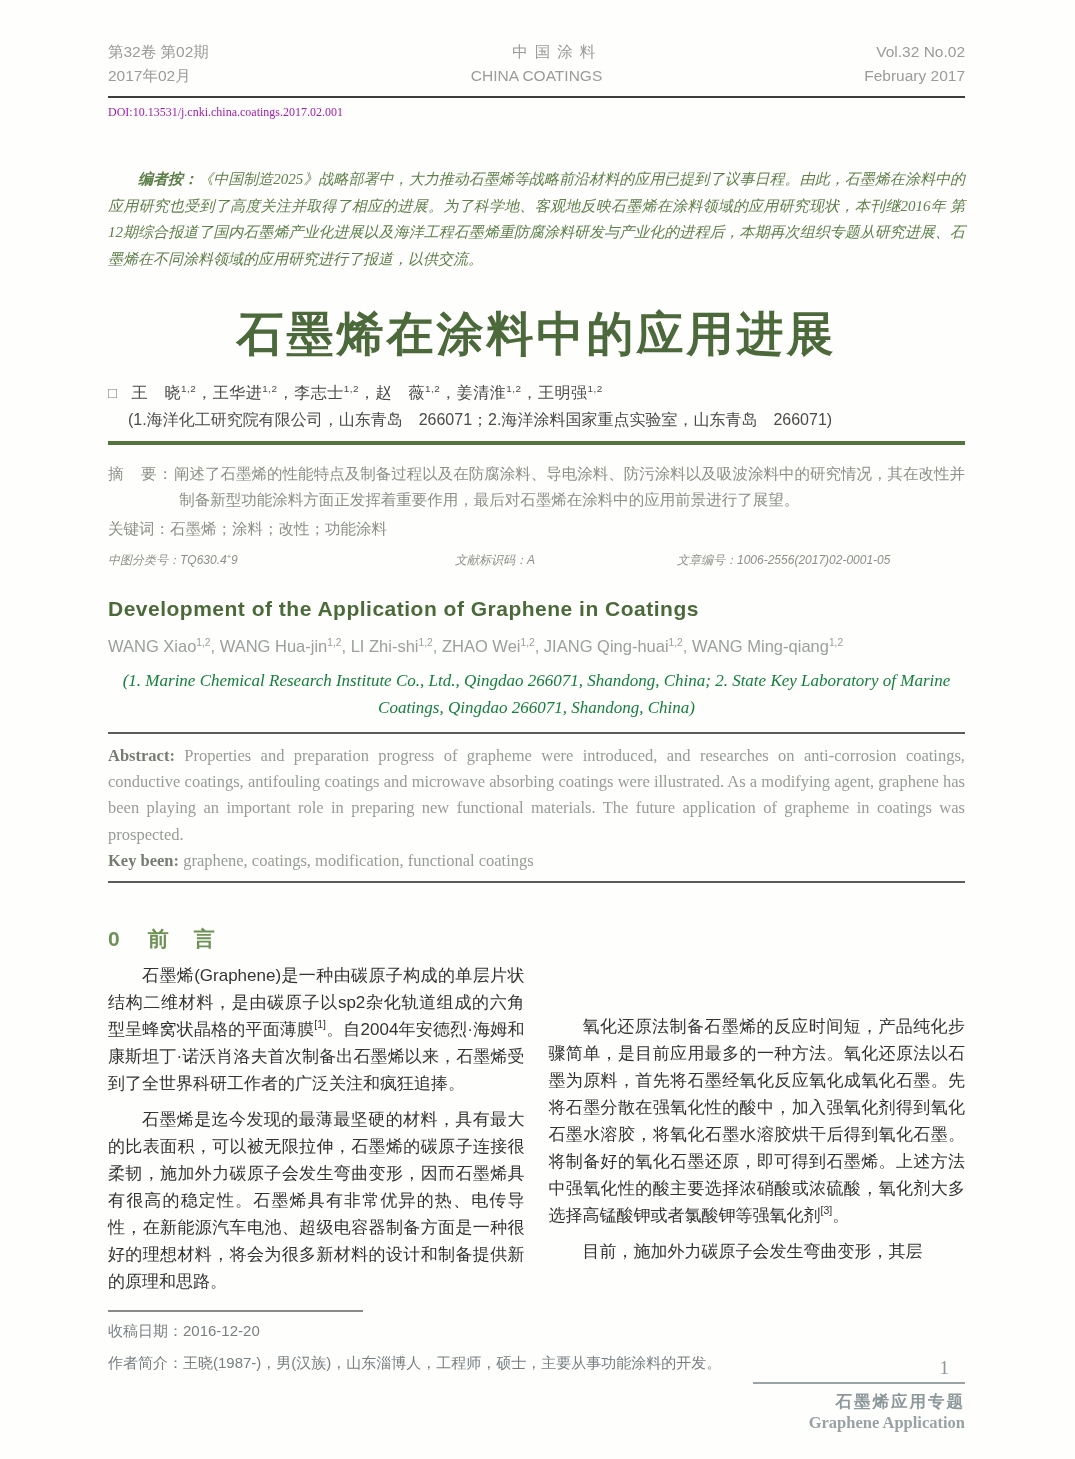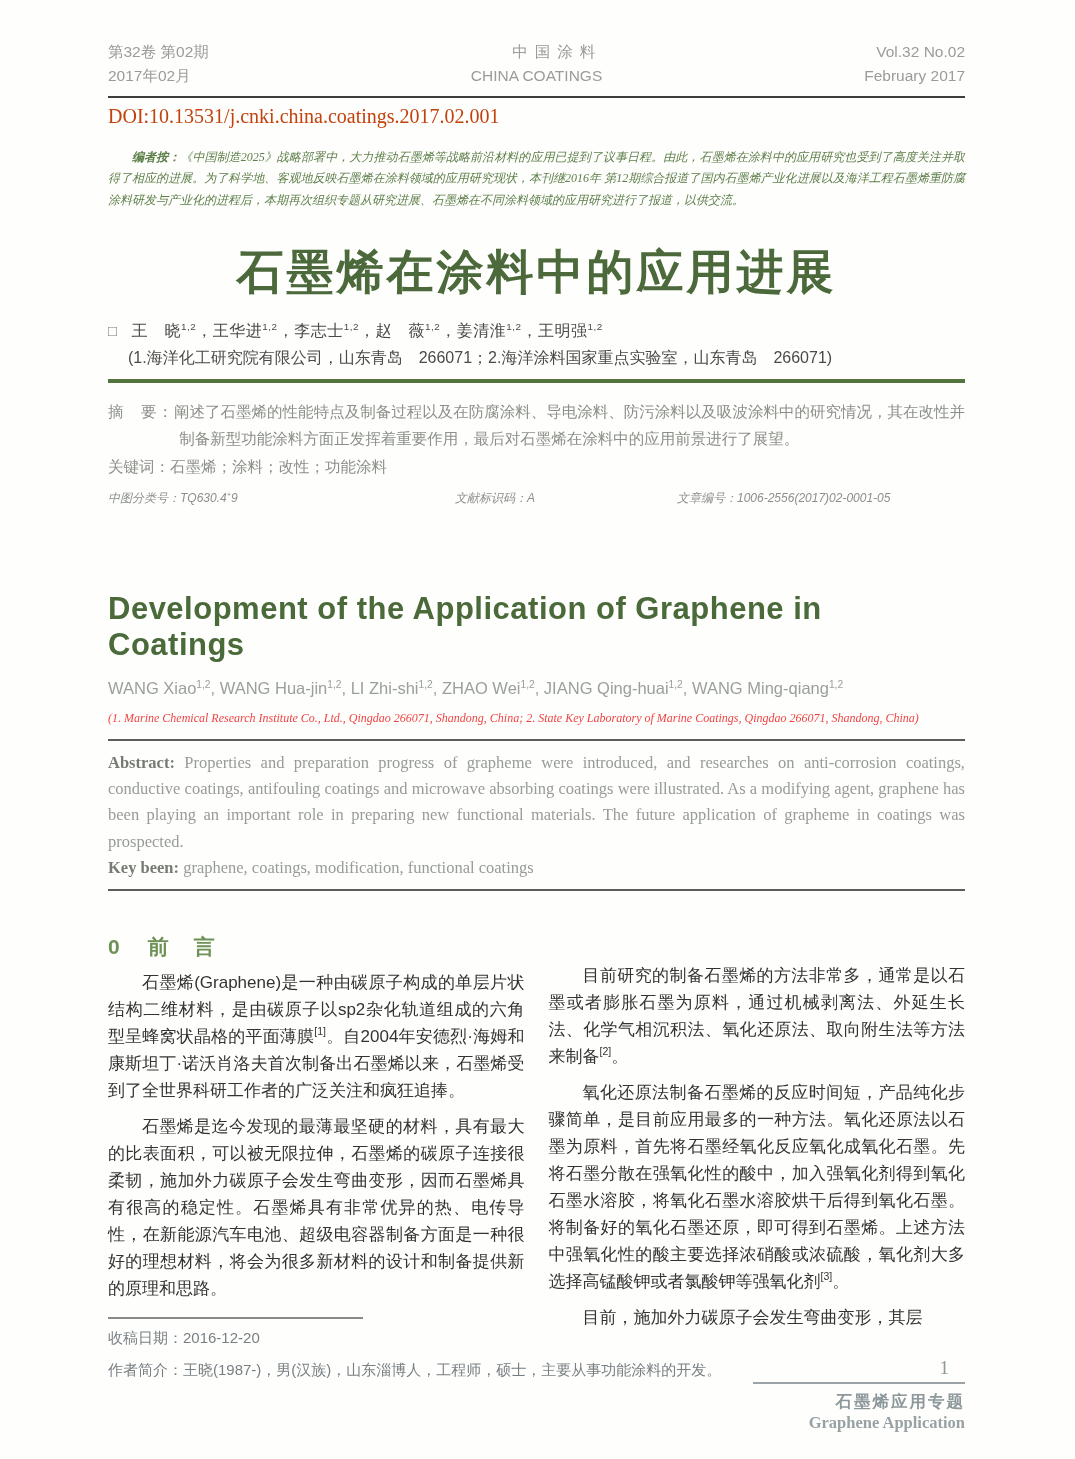--- a/index.html
+++ b/index.html
@@ -17,28 +17,28 @@
     display:flex; justify-content:space-between; align-items:flex-end;
     padding-top:40px; padding-bottom:8px; border-bottom:2px solid #3e3e3e;
     color:#9b9b9b; font-size:15.5px; line-height:1.55;
   }
   .jh-left, .jh-center, .jh-right { white-space:nowrap; }
   .jh-center { text-align:right; }
   .jh-right { text-align:right; }
   .jh-cn-title { letter-spacing:7px; }
   .doi-line {
     margin-top:7px; font-family:"Liberation Serif", serif;
-    color:#c2410c; font-size:20px;
+    color:#a21caf; font-size:12px;
   }
 
   
   .editor-note {
-    margin-top:19px; color:#5d7f49; font-style:italic;
+    margin-top:46px; color:#5d7f49; font-style:italic;
     font-family:"Liberation Serif", serif;
-    font-size:12px; line-height:1.78; text-align:justify; text-indent:2em;
+    font-size:15px; line-height:1.78; text-align:justify; text-indent:2em;
   }
   .editor-note .label { font-weight:bold; }
 
   
   .cn-title {
     margin-top:34px; color:#4b693a; font-size:47px; font-weight:bold;
     letter-spacing:3px; line-height:1.15;text-align:center;
   }
   .cn-authors { margin-top:22px; font-size:16px; color:#4a4a4a; letter-spacing:0.5px; }
   .cn-authors .marker { color:#7a7a7a; margin-right:14px; font-size:15px; }
@@ -48,25 +48,25 @@
   .cn-abstract {
     margin-top:16px; color:#8b9088; font-size:15.5px; line-height:1.72;
     text-align:justify; padding-left:4.6em; text-indent:-4.6em;
   }
   .cn-abstract .label { letter-spacing:1px; }
   .cn-keywords { margin-top:5px; color:#8b9088; font-size:15.5px; }
   .cn-meta { margin-top:12px; display:flex; color:#8b9088; font-size:12px;font-style:italic; }
   .cn-meta .m1 { width:347px; } .cn-meta .m2 { width:222px; } .cn-meta .m3 { flex:1; }
 
   
-  .en-title { margin-top:84px; color:#4b6a3a; font-size:31px; font-weight:bold; letter-spacing:0.5px; }
+  .en-title { margin-top:28px; color:#4b6a3a; font-size:21px; font-weight:bold; letter-spacing:0.5px; }
   .en-authors { margin-top:16px; color:#9aa09e; font-size:16.5px; }
   .en-affiliation {
-    margin-top:11px; color:#ef4444; font-style:italic;
-    font-family:"Liberation Serif", serif; font-size:12px; line-height:1.6;
+    margin-top:11px; color:#15803d; font-style:italic;
+    font-family:"Liberation Serif", serif; font-size:17px; line-height:1.6;text-align:center;
   }
   .hr-thin { margin-top:10px; border-top:2px solid #5c5c5c; }
   .en-abstract {
     margin-top:9px; color:#979c96; font-family:"Liberation Serif", serif;
     font-size:16.5px; line-height:1.6; text-align:justify;
   }
   .en-abstract .label, .en-keywords .label { font-weight:bold; color:#767c74; }
   .en-keywords {
     color:#979c96; font-family:"Liberation Serif", serif; font-size:16.5px; line-height:1.6;
   }
@@ -153,21 +153,20 @@
       <div class="col">
         <div class="sec-heading"><span class="num">0</span><span class="ttl">前　言</span></div>
         <p>石墨烯(Graphene)是一种由碳原子构成的单层片状结构二维材料，是由碳原子以sp2杂化轨道组成的六角型呈蜂窝状晶格的平面薄膜<sup>[1]</sup>。自2004年安德烈·海姆和康斯坦丁·诺沃肖洛夫首次制备出石墨烯以来，石墨烯受到了全世界科研工作者的广泛关注和疯狂追捧。</p>
         <p>石墨烯是迄今发现的最薄最坚硬的材料，具有最大的比表面积，可以被无限拉伸，石墨烯的碳原子连接很柔韧，施加外力碳原子会发生弯曲变形，因而石墨烯具有很高的稳定性。石墨烯具有非常优异的热、电传导性，在新能源汽车电池、超级电容器制备方面是一种很好的理想材料，将会为很多新材料的设计和制备提供新的原理和思路。</p>
         <div class="footnote">
           <div class="footnote-rule"></div>
           <div class="footnote-line"><span>收稿日期：</span><span>2016-12-20</span></div>
         </div>
       </div>
       <div class="col">
-        <p>目前研究的制备石墨烯的方法非常多，通常是以石墨或者膨胀石墨为原料，通过机械剥离法、外延生长法、化学气相沉积法、氧化还原法、取向附生法等方法来制备<sup>[2]</sup>。</p>
         <p>氧化还原法制备石墨烯的反应时间短，产品纯化步骤简单，是目前应用最多的一种方法。氧化还原法以石墨为原料，首先将石墨经氧化反应氧化成氧化石墨。先将石墨分散在强氧化性的酸中，加入强氧化剂得到氧化石墨水溶胶，将氧化石墨水溶胶烘干后得到氧化石墨。将制备好的氧化石墨还原，即可得到石墨烯。上述方法中强氧化性的酸主要选择浓硝酸或浓硫酸，氧化剂大多选择高锰酸钾或者氯酸钾等强氧化剂<sup>[3]</sup>。</p>
         <p>目前，施加外力碳原子会发生弯曲变形，其层</p>
       </div>
     </div>
 
     <div class="footnote-line"><span>作者简介：</span><span>王晓(1987-)，男(汉族)，山东淄博人，工程师，硕士，主要从事功能涂料的开发。</span></div>
 
   </div>
 
   <div class="page-footer">

